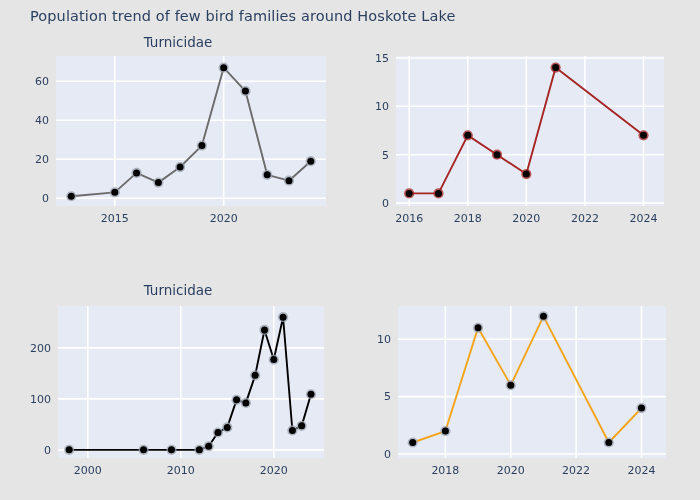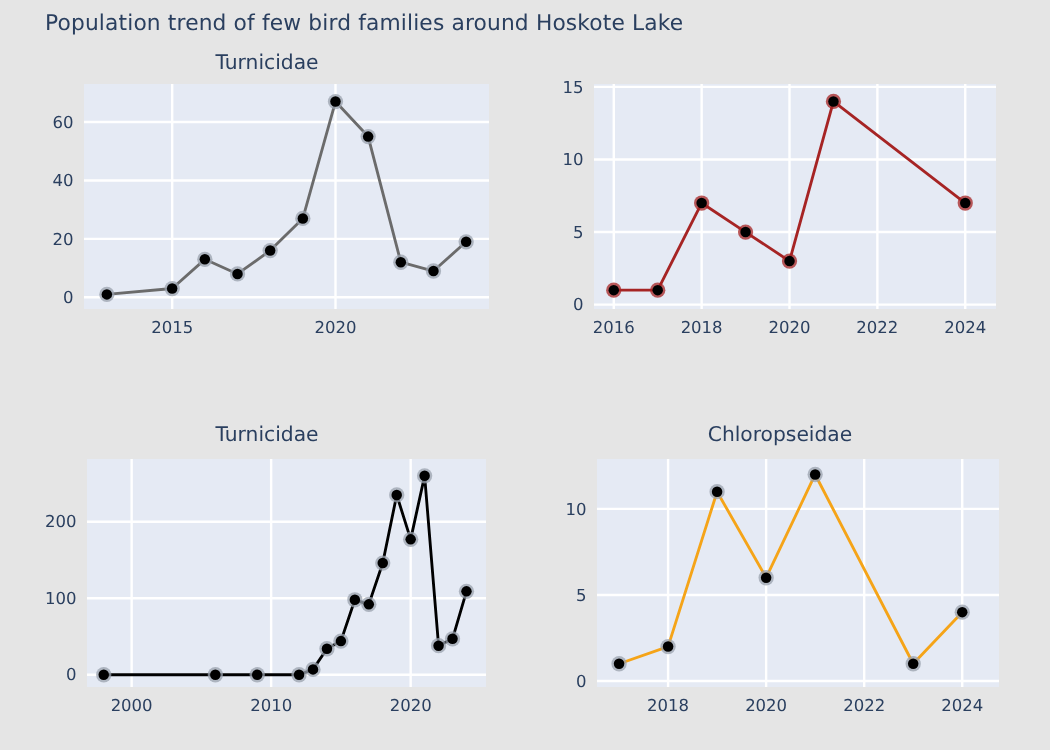--- a/index.html
+++ b/index.html
@@ -182,21 +182,20 @@
         <text x="33" y="171.63892617449665" text-anchor="end" class="tick">0</text>
         <text x="33" y="120.63221476510067" text-anchor="end" class="tick">100</text>
         <text x="33" y="69.62550335570471" text-anchor="end" class="tick">200</text>
         <text x="69.76223776223804" y="192" text-anchor="middle" class="tick">2000</text>
         <text x="162.7692307692306" y="192" text-anchor="middle" class="tick">2010</text>
         <text x="255.77622377622316" y="192" text-anchor="middle" class="tick">2020</text>
       </svg>
     </div>
 
   <div class="subplot" id="sp3" style="left:360px; top:282px; width:320px; height:195px;">
-    <div class="sp-title">Chloropseidae</div>
   <svg width="320" height="195" viewBox="0 0 320 195" class="plotsvg">
         <rect x="38" y="24" width="268" height="152" fill="#e5eaf4"></rect>
         <line x1="38" y1="171.98490566037736" x2="306" y2="171.98490566037736" stroke="#ffffff" stroke-width="1.6"></line>
         <line x1="38" y1="114.62641509433962" x2="306" y2="114.62641509433962" stroke="#ffffff" stroke-width="1.6"></line>
         <line x1="38" y1="57.26792452830189" x2="306" y2="57.26792452830189" stroke="#ffffff" stroke-width="1.6"></line>
         <line x1="85.39024390244025" y1="24" x2="85.39024390244025" y2="176" stroke="#ffffff" stroke-width="1.6"></line>
         <line x1="150.75609756097646" y1="24" x2="150.75609756097646" y2="176" stroke="#ffffff" stroke-width="1.6"></line>
         <line x1="216.12195121951268" y1="24" x2="216.12195121951268" y2="176" stroke="#ffffff" stroke-width="1.6"></line>
         <line x1="281.4878048780489" y1="24" x2="281.4878048780489" y2="176" stroke="#ffffff" stroke-width="1.6"></line>
         <polyline points="52.71,160.51 85.39,149.04 118.07,45.80 150.76,103.15 183.44,34.32 248.80,160.51 281.49,126.10" fill="none" stroke="#f5a418" stroke-width="1.9" stroke-linejoin="round" stroke-linecap="round"></polyline>

